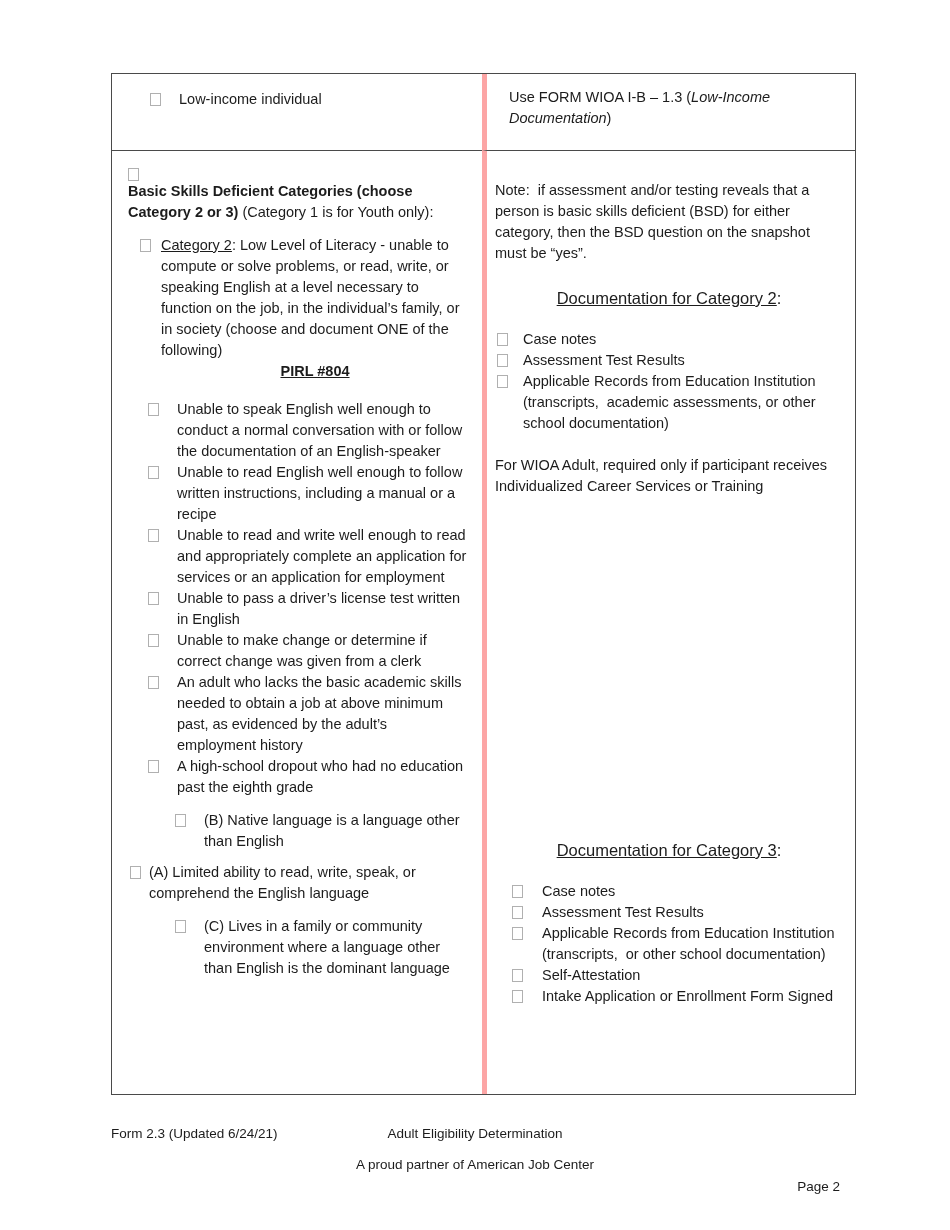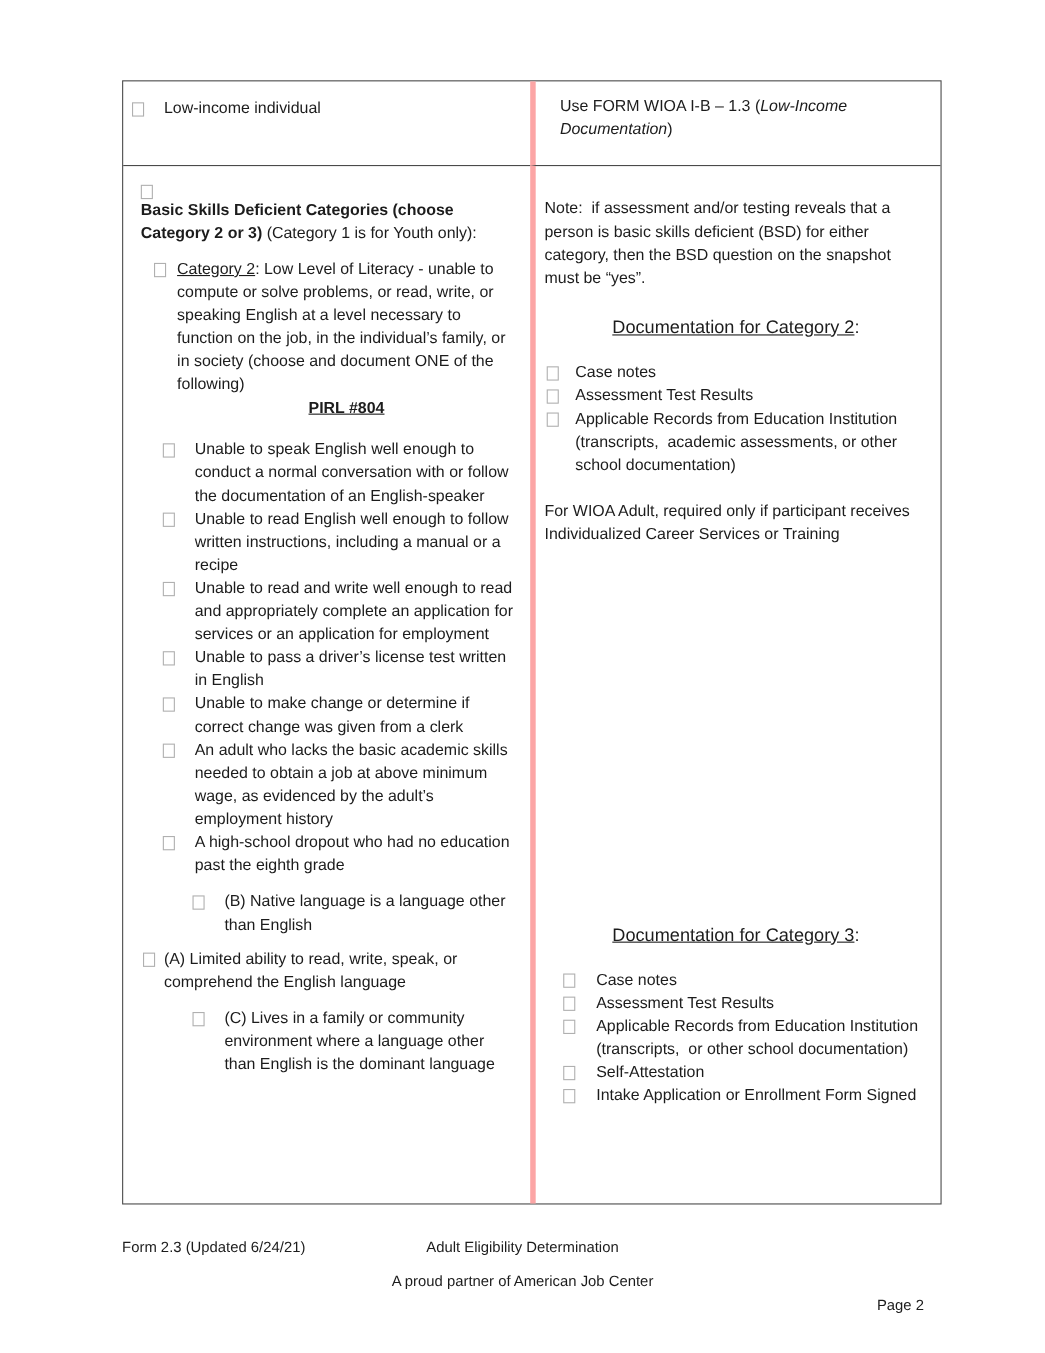--- a/index.html
+++ b/index.html
@@ -20,21 +20,21 @@
   .p { margin:0; }
 
   .li { display:flex; align-items:flex-start; }
   .cb {
     width:9px; height:11px; border:1px solid #b0b0b0; background:#fff;
     flex:0 0 auto; margin-top:4px;
   }
 
   
   .cell-l1 { padding:15px 10px 0 8px; }
-  .cell-l1 .li { }
+  .cell-l1 .li { margin-left:30px; }
   .cell-l1 .cb { margin-right:18px; }
   .cell-r1 { padding:13px 14px 0 22px; }
 
   
   .cell-l2 { padding:13px 13px 0 8px; }
   .li-bsd { margin-left:8px;flex-direction:column; }
   .li-bsd .cb { margin-right:9px; }
   .li-cat2 { margin-left:20px; margin-top:12px; }
   .li-cat2 .cb { margin-right:10px; }
   .lv3 { margin-left:28px; }
@@ -114,21 +114,21 @@
       <div class="li lv3">
         <span class="cb"></span>
         <span class="t">Unable to pass a driver’s license test written in English</span>
       </div>
       <div class="li lv3">
         <span class="cb"></span>
         <span class="t">Unable to make change or determine if correct change was given from a clerk</span>
       </div>
       <div class="li lv3">
         <span class="cb"></span>
-        <span class="t">An adult who lacks the basic academic skills needed to obtain a job at above minimum wage, as evidenced by the adult’s employment history</span>
+        <span class="t">An adult who lacks the basic academic skills needed to obtain a job at above minimum past, as evidenced by the adult’s employment history</span>
       </div>
       <div class="li lv3">
         <span class="cb"></span>
         <span class="t">A high-school dropout who had no education past the eighth grade</span>
       </div>
     </div>
 
 
     <div class="li li-bc">
       <span class="cb"></span>

